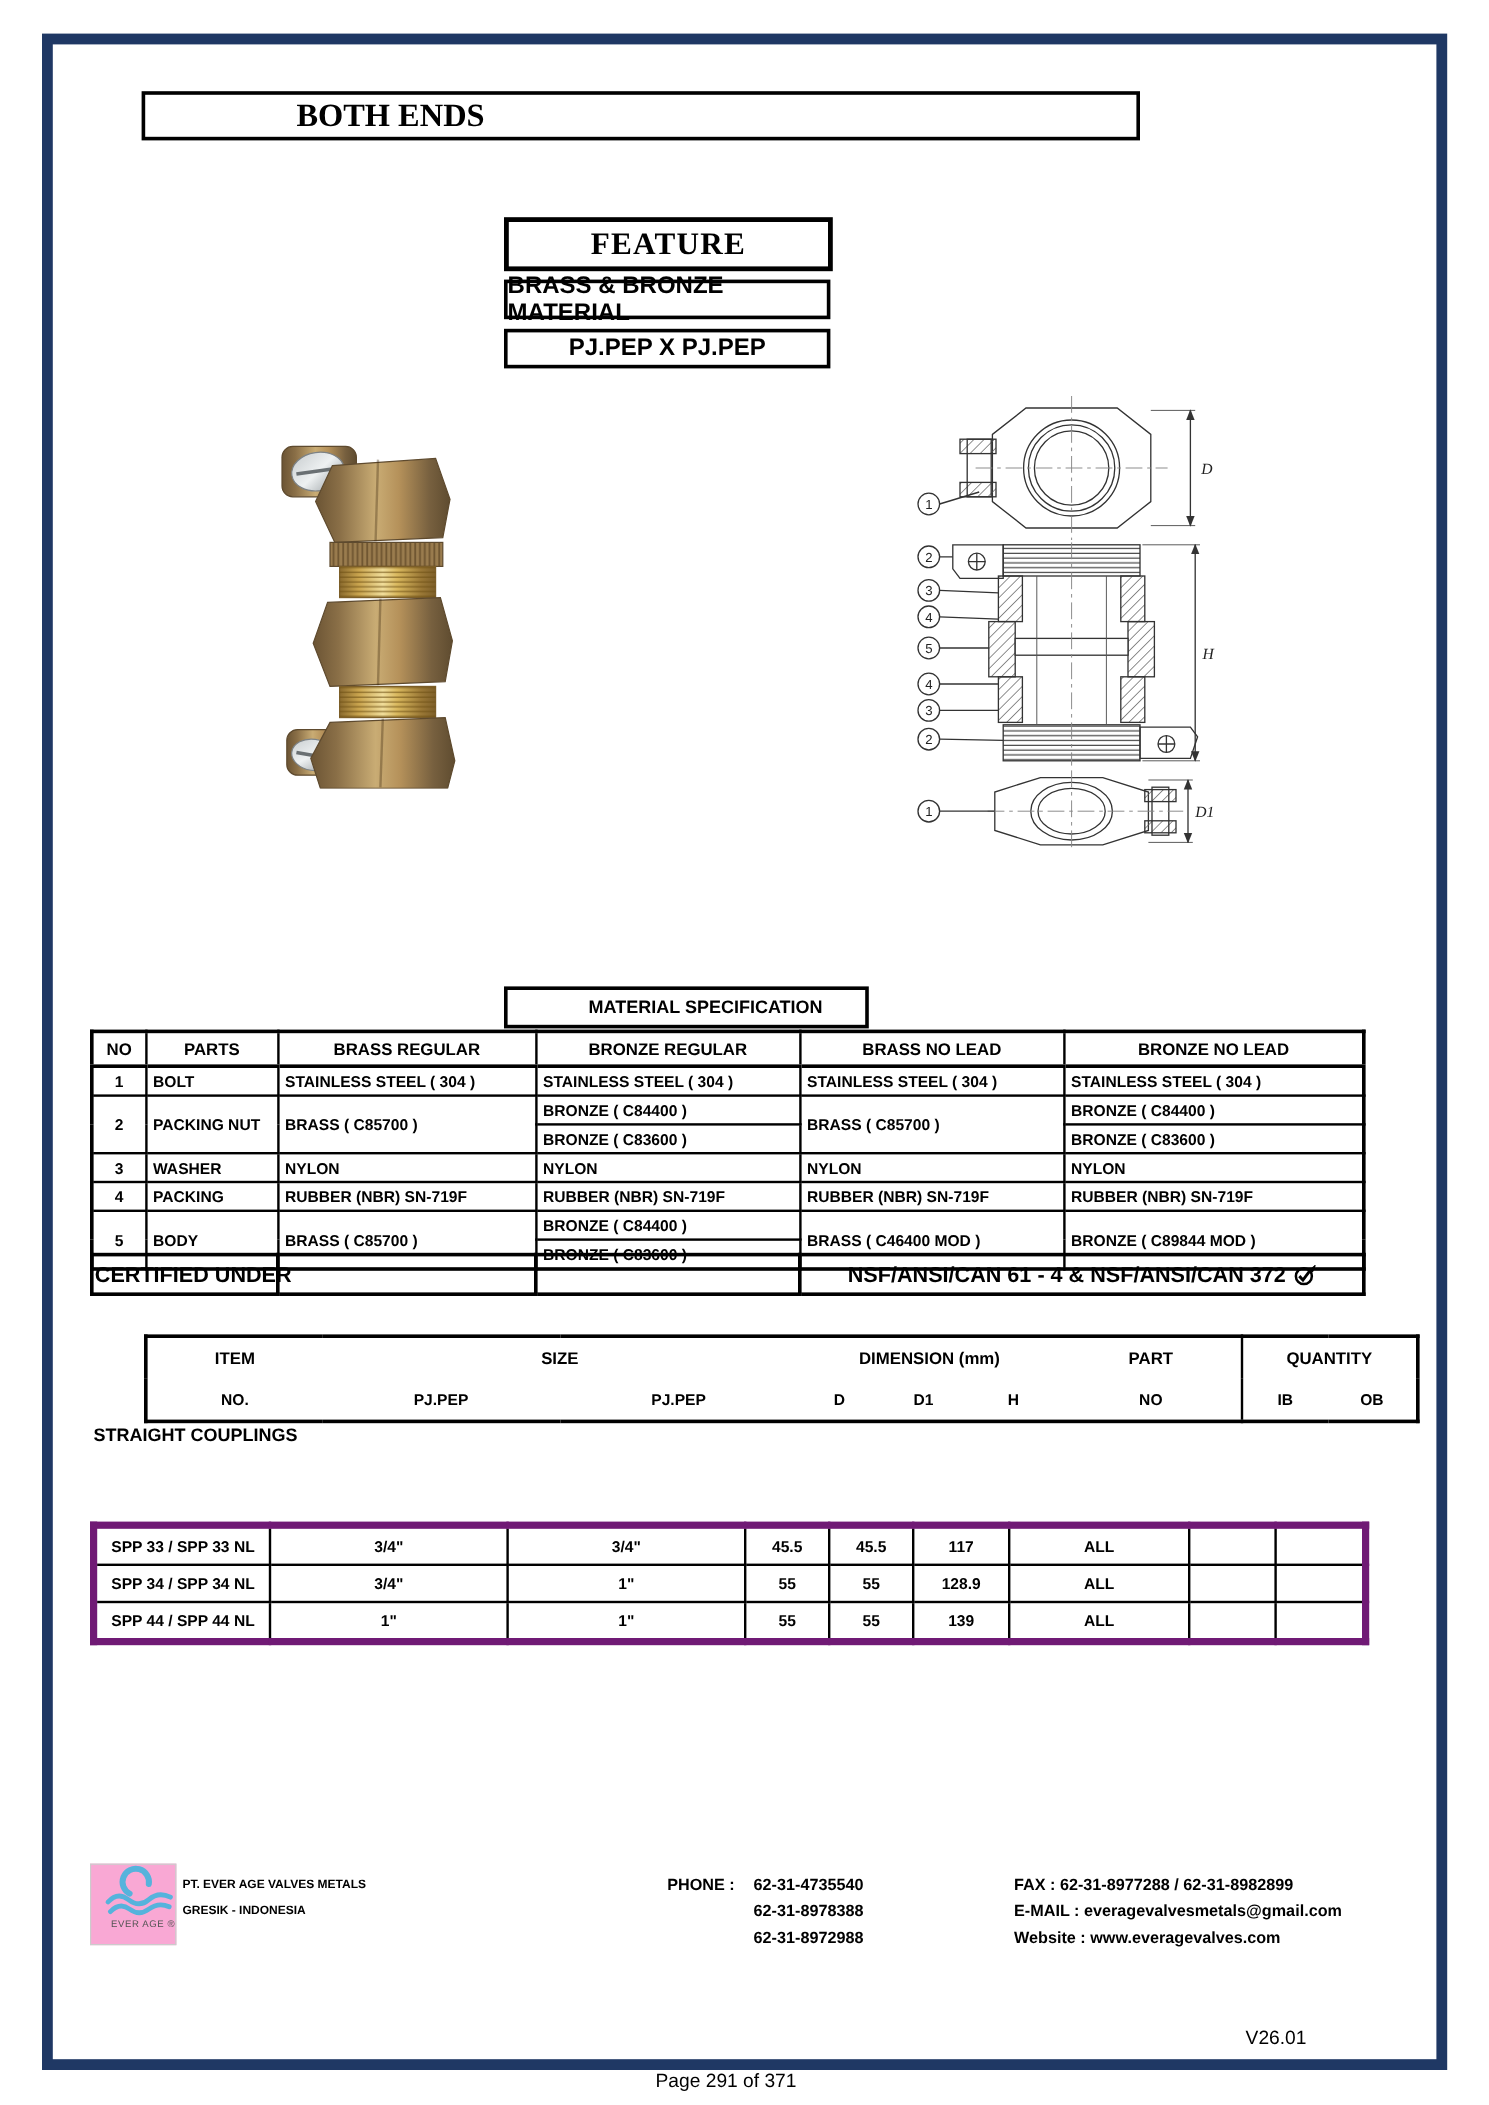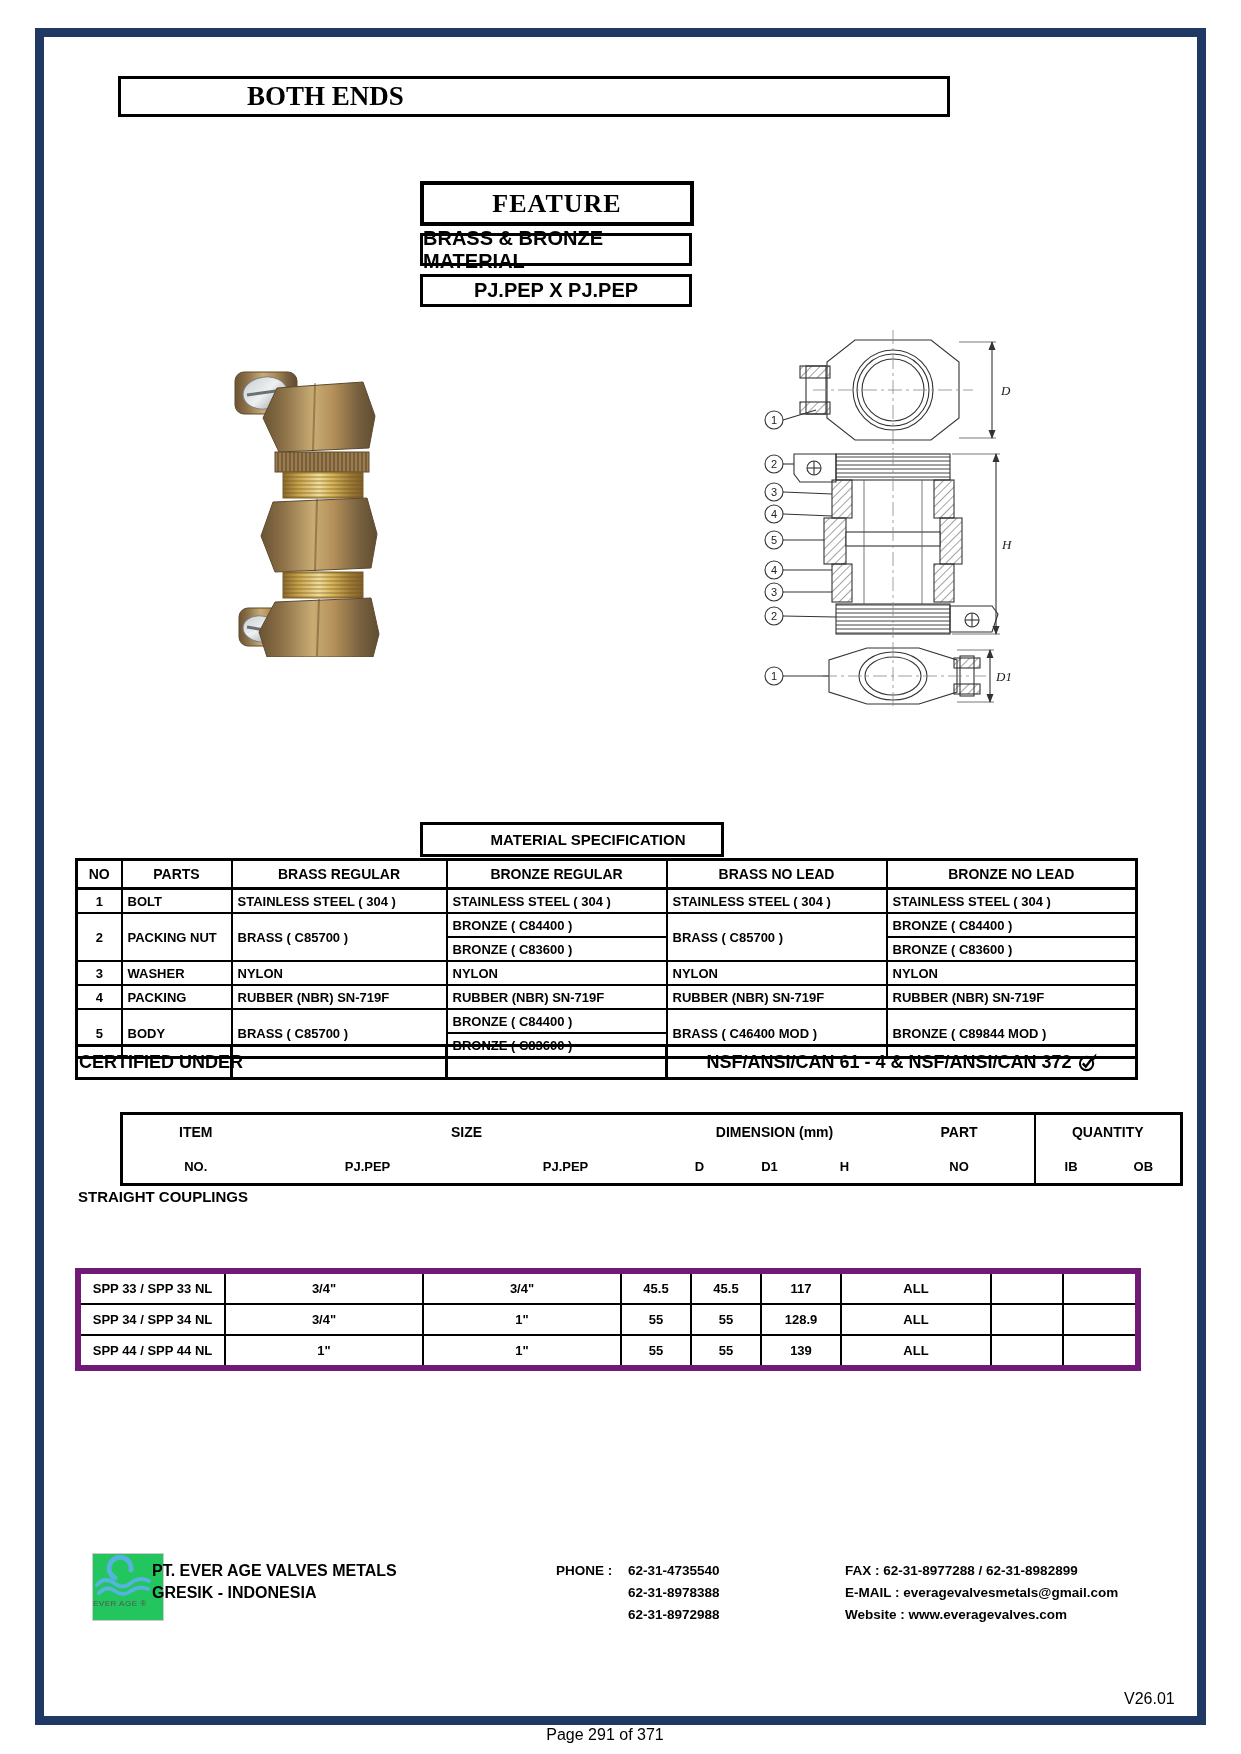--- a/index.html
+++ b/index.html
@@ -42,30 +42,30 @@
   
   .dimhead{position:absolute;left:75px;top:1112px;width:1060px;border:3px solid #000;margin-left:45px;}
   .dimhead th{font-weight:bold;font-size:14px;height:32px;text-align:center;white-space:nowrap;}
   .dimhead tr+tr th{font-size:13px;}
   .qline{border-left:2px solid #000;}
   .straight-label{position:absolute;left:78px;top:1188px;font-weight:bold;font-size:15px;}
   
   .dims{position:absolute;left:75px;top:1268px;width:1060px;border:6px solid #701a75;}
   .dims td{border:2px solid #000;height:27px;font-weight:bold;font-size:13px;text-align:center;white-space:nowrap;}
   
-  .logo-box{position:absolute;left:92px;top:1553px;width:70px;height:66px;border:1px solid #ccc;
-            display:flex;flex-direction:column;align-items:flex-start;justify-content:flex-start;background:#22c55e;}
+  .logo-box{position:absolute;left:75px;top:1553px;width:70px;height:66px;border:1px solid #ccc;
+            display:flex;flex-direction:column;align-items:flex-end;justify-content:flex-start;background:#f9a8d4;}
   .logo-caption{font-size:8px;color:#555;letter-spacing:0.5px;margin-top:1px;}
-  .company-block{position:absolute;left:152px;top:1560px;font-weight:bold;font-size:16px;line-height:22px;white-space:nowrap;}
+  .company-block{position:absolute;left:152px;top:1560px;font-weight:bold;font-size:10px;line-height:22px;white-space:nowrap;}
   .phone-block{position:absolute;left:556px;top:1560px;font-weight:bold;font-size:13.5px;line-height:22px;white-space:nowrap;}
   .phone-row{display:flex;}
   .phone-label{width:72px;}
   .contact-block{position:absolute;left:845px;top:1560px;font-weight:bold;font-size:13.5px;line-height:22px;white-space:nowrap;}
   .page-num{position:absolute;left:75px;top:1726px;width:1060px;text-align:center;font-size:16px;}
-  .version{position:absolute;left:1124px;top:1690px;font-size:16px;}
+  .version{position:absolute;left:1038px;top:1690px;font-size:16px;}
 </style>
 </head>
 <body>
 
 <div class="sheet">
   <div class="page-border"></div>
 
   <div class="title-block">
     <div class="title-row">
       <span class="title-indent">BOTH ENDS</span>

